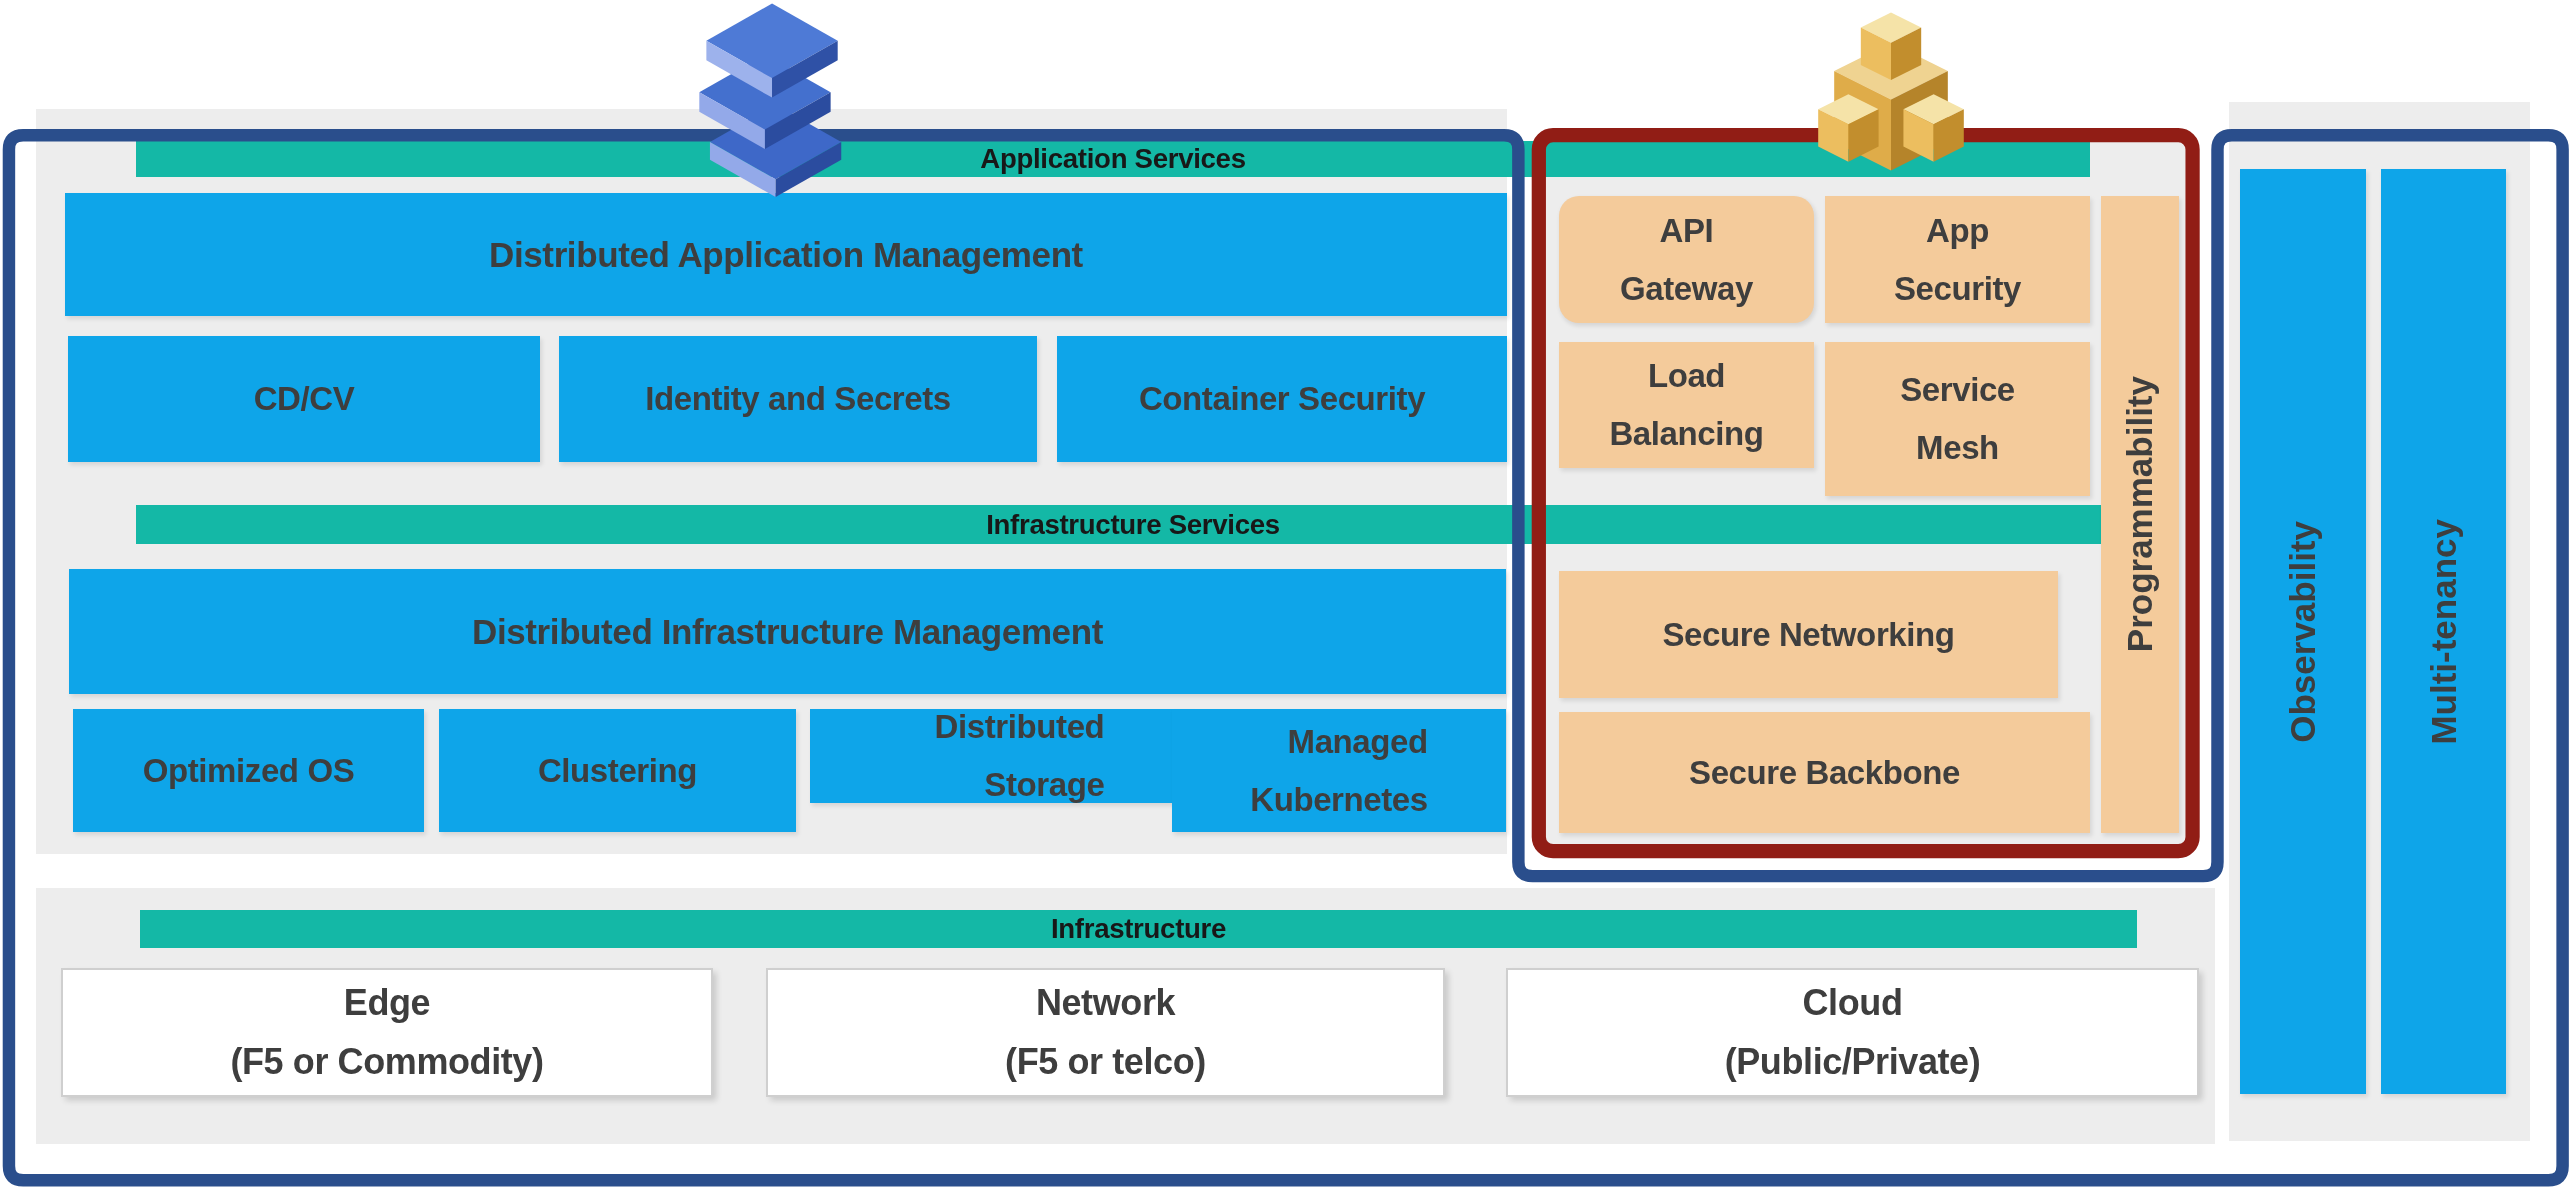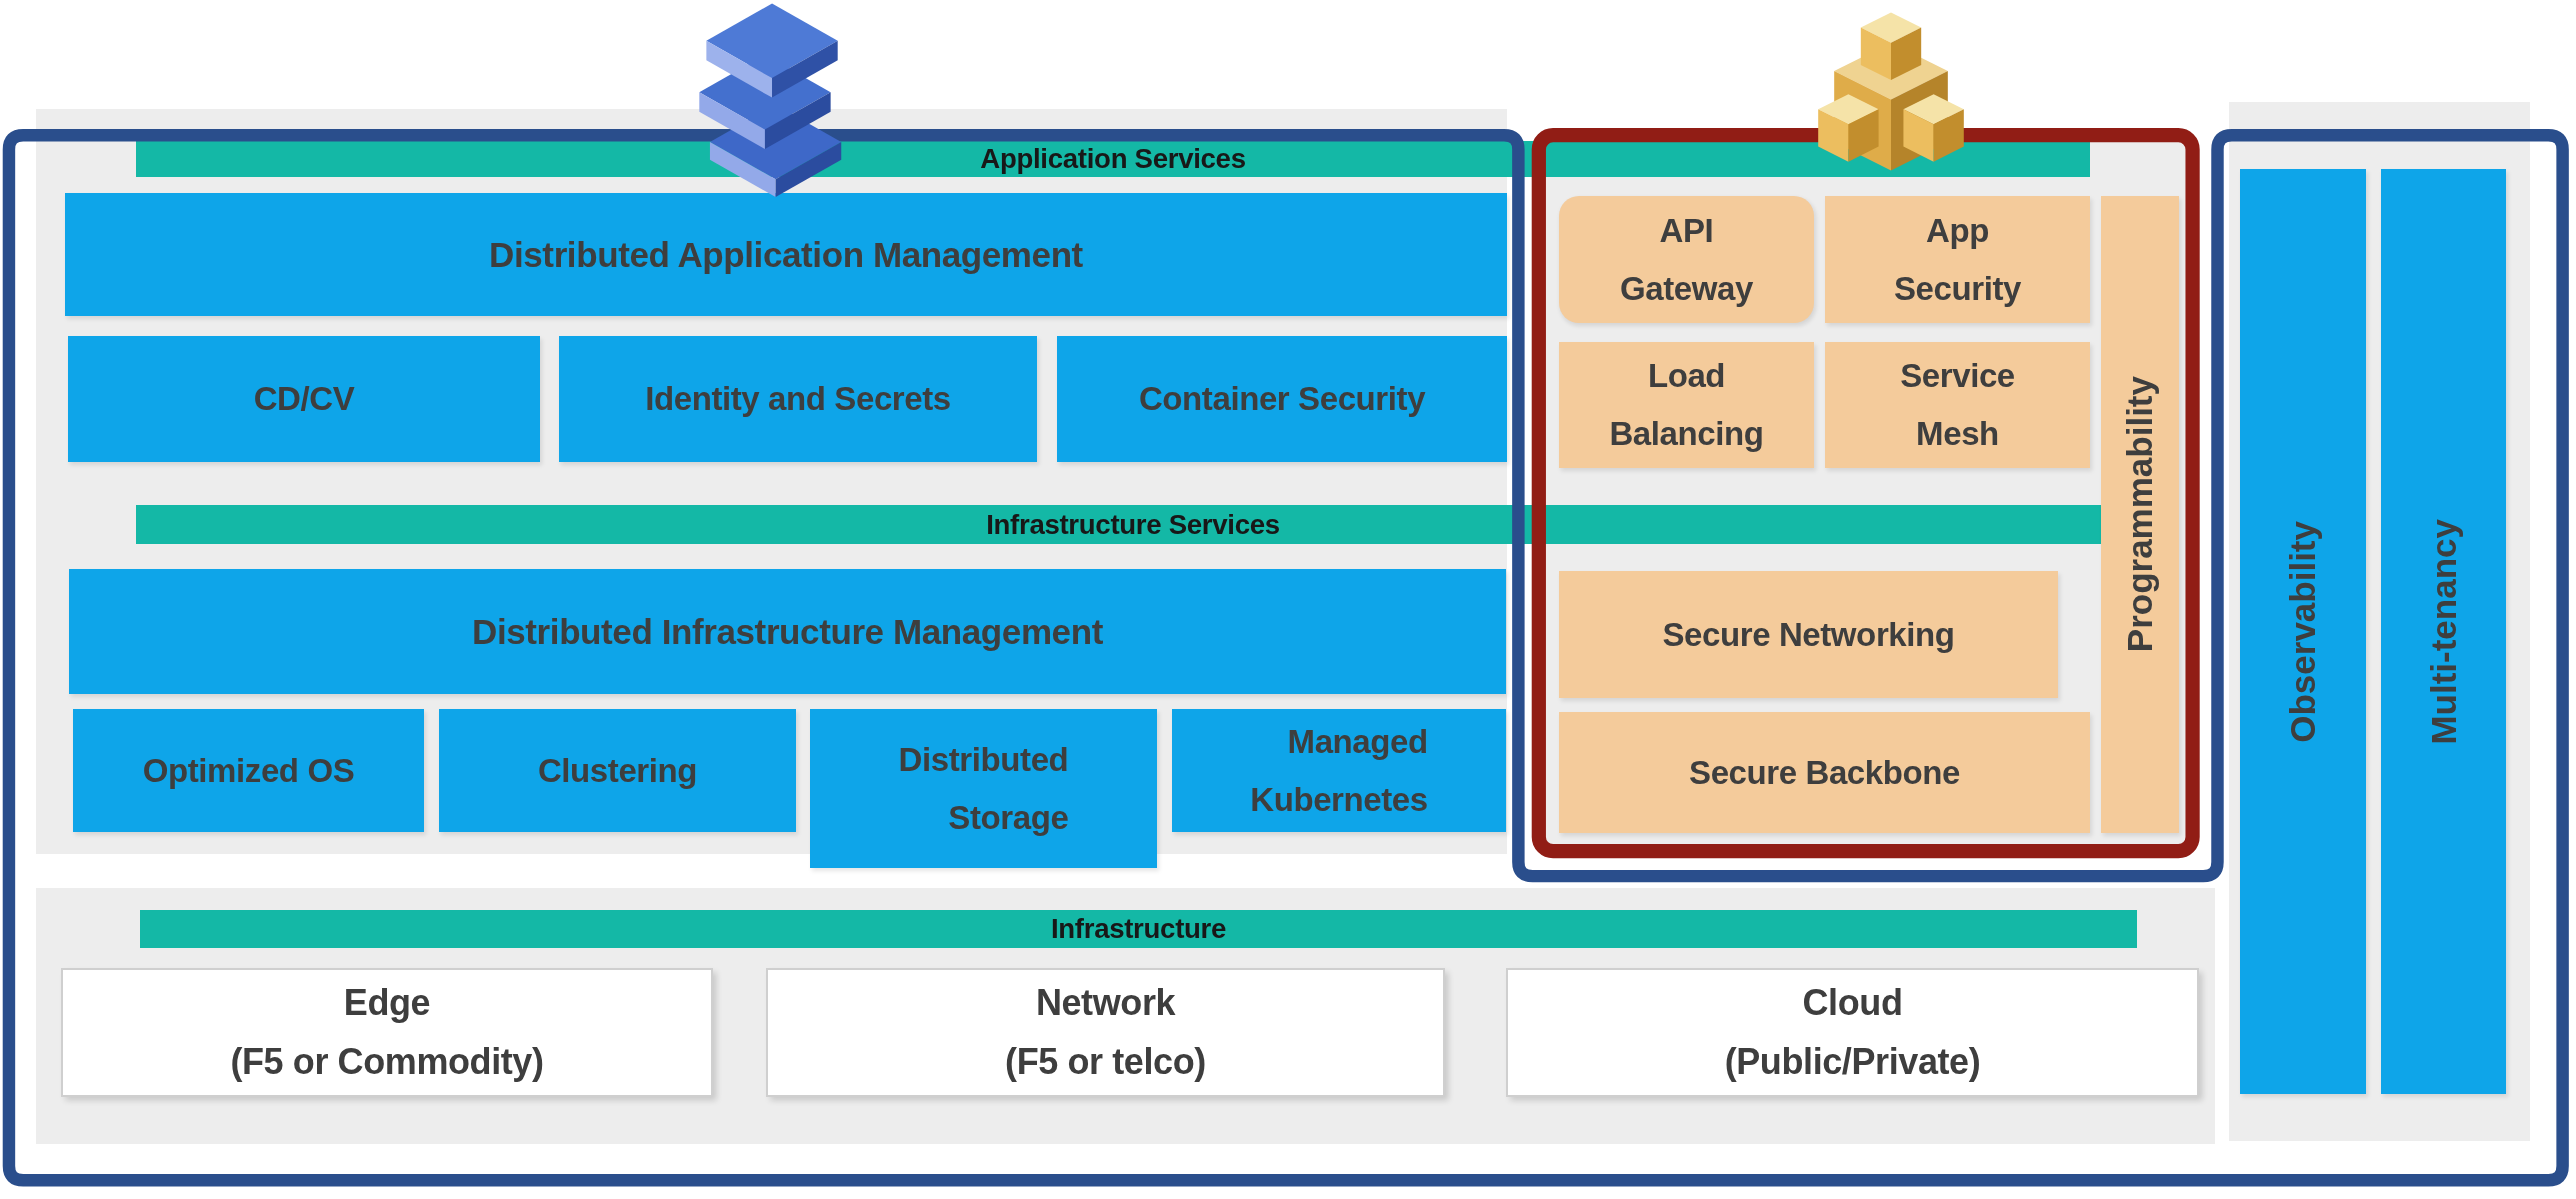--- a/index.html
+++ b/index.html
@@ -51,32 +51,32 @@
   <div class="bar" style="left:140px;top:910px;width:1997px;height:38px;">Infrastructure</div>
 
   <div class="blk blue mgmt" style="left:65px;top:193px;width:1442px;height:123px;">Distributed Application Management</div>
   <div class="blk blue" style="left:68px;top:336px;width:472px;height:126px;">CD/CV</div>
   <div class="blk blue" style="left:559px;top:336px;width:478px;height:126px;">Identity and Secrets</div>
   <div class="blk blue" style="left:1057px;top:336px;width:450px;height:126px;">Container Security</div>
 
   <div class="blk blue mgmt" style="left:69px;top:569px;width:1437px;height:125px;">Distributed Infrastructure Management</div>
   <div class="blk blue" style="left:73px;top:709px;width:351px;height:123px;">Optimized OS</div>
   <div class="blk blue" style="left:439px;top:709px;width:357px;height:123px;">Clustering</div>
-  <div class="blk blue" style="left:810px;top:709px;width:347px;height:159px;">Distributed
+  <div class="blk blue" style="left:810px;top:709px;width:347px;height:94px;padding-left:36px;">Distributed
 Storage</div>
   <div class="blk blue" style="left:1172px;top:709px;width:334px;height:123px;">Managed
 Kubernetes</div>
 
   <div class="blk orange" style="left:1559px;top:196px;width:255px;height:127px;border-radius:20px;">API
 Gateway</div>
   <div class="blk orange" style="left:1825px;top:196px;width:265px;height:127px;">App
 Security</div>
   <div class="blk orange" style="left:1559px;top:342px;width:255px;height:126px;">Load
 Balancing</div>
-  <div class="blk orange" style="left:1825px;top:342px;width:265px;height:126px;">Service
+  <div class="blk orange" style="left:1825px;top:342px;width:265px;height:154px;">Service
 Mesh</div>
   <div class="blk orange" style="left:1559px;top:571px;width:499px;height:127px;">Secure Networking</div>
   <div class="blk orange" style="left:1559px;top:712px;width:531px;height:121px;">Secure Backbone</div>
   <div class="blk orange" style="left:2101px;top:196px;width:78px;height:637px;">
     <span class="rot">Programmability</span>
   </div>
 
   <div class="blk blue" style="left:2240px;top:169px;width:126px;height:925px;">
     <span class="rot">Observability</span>
   </div>

